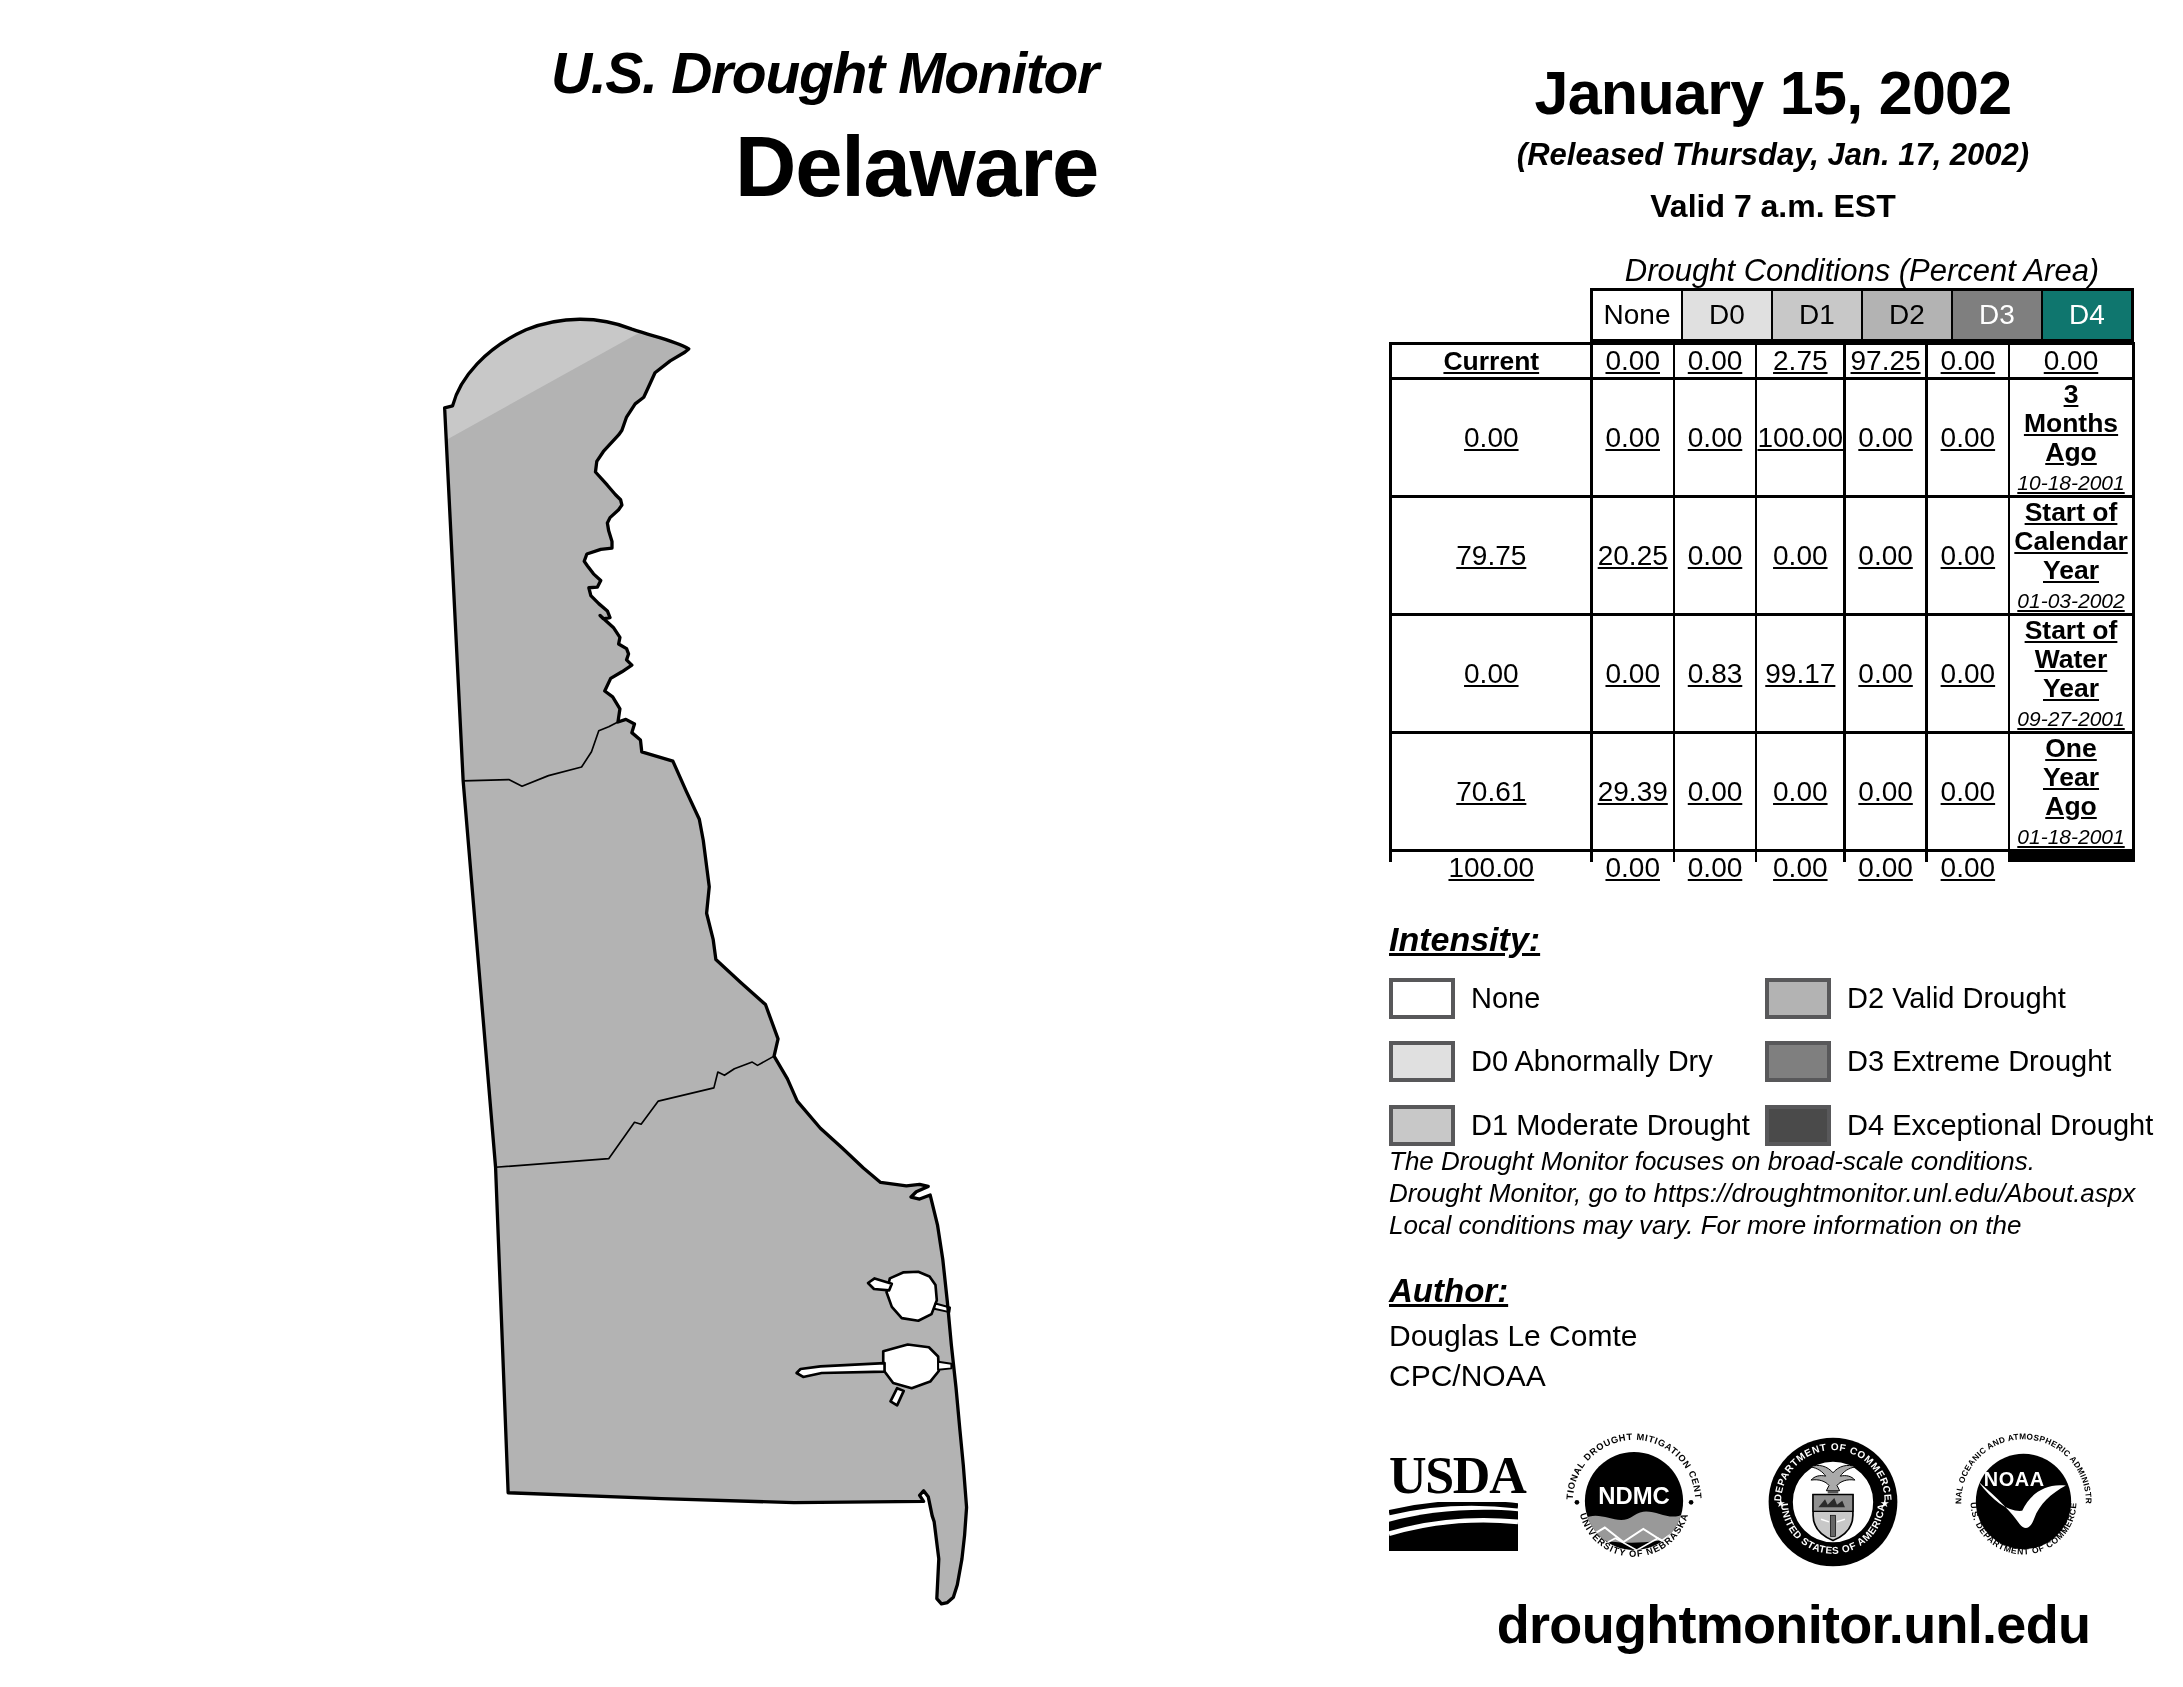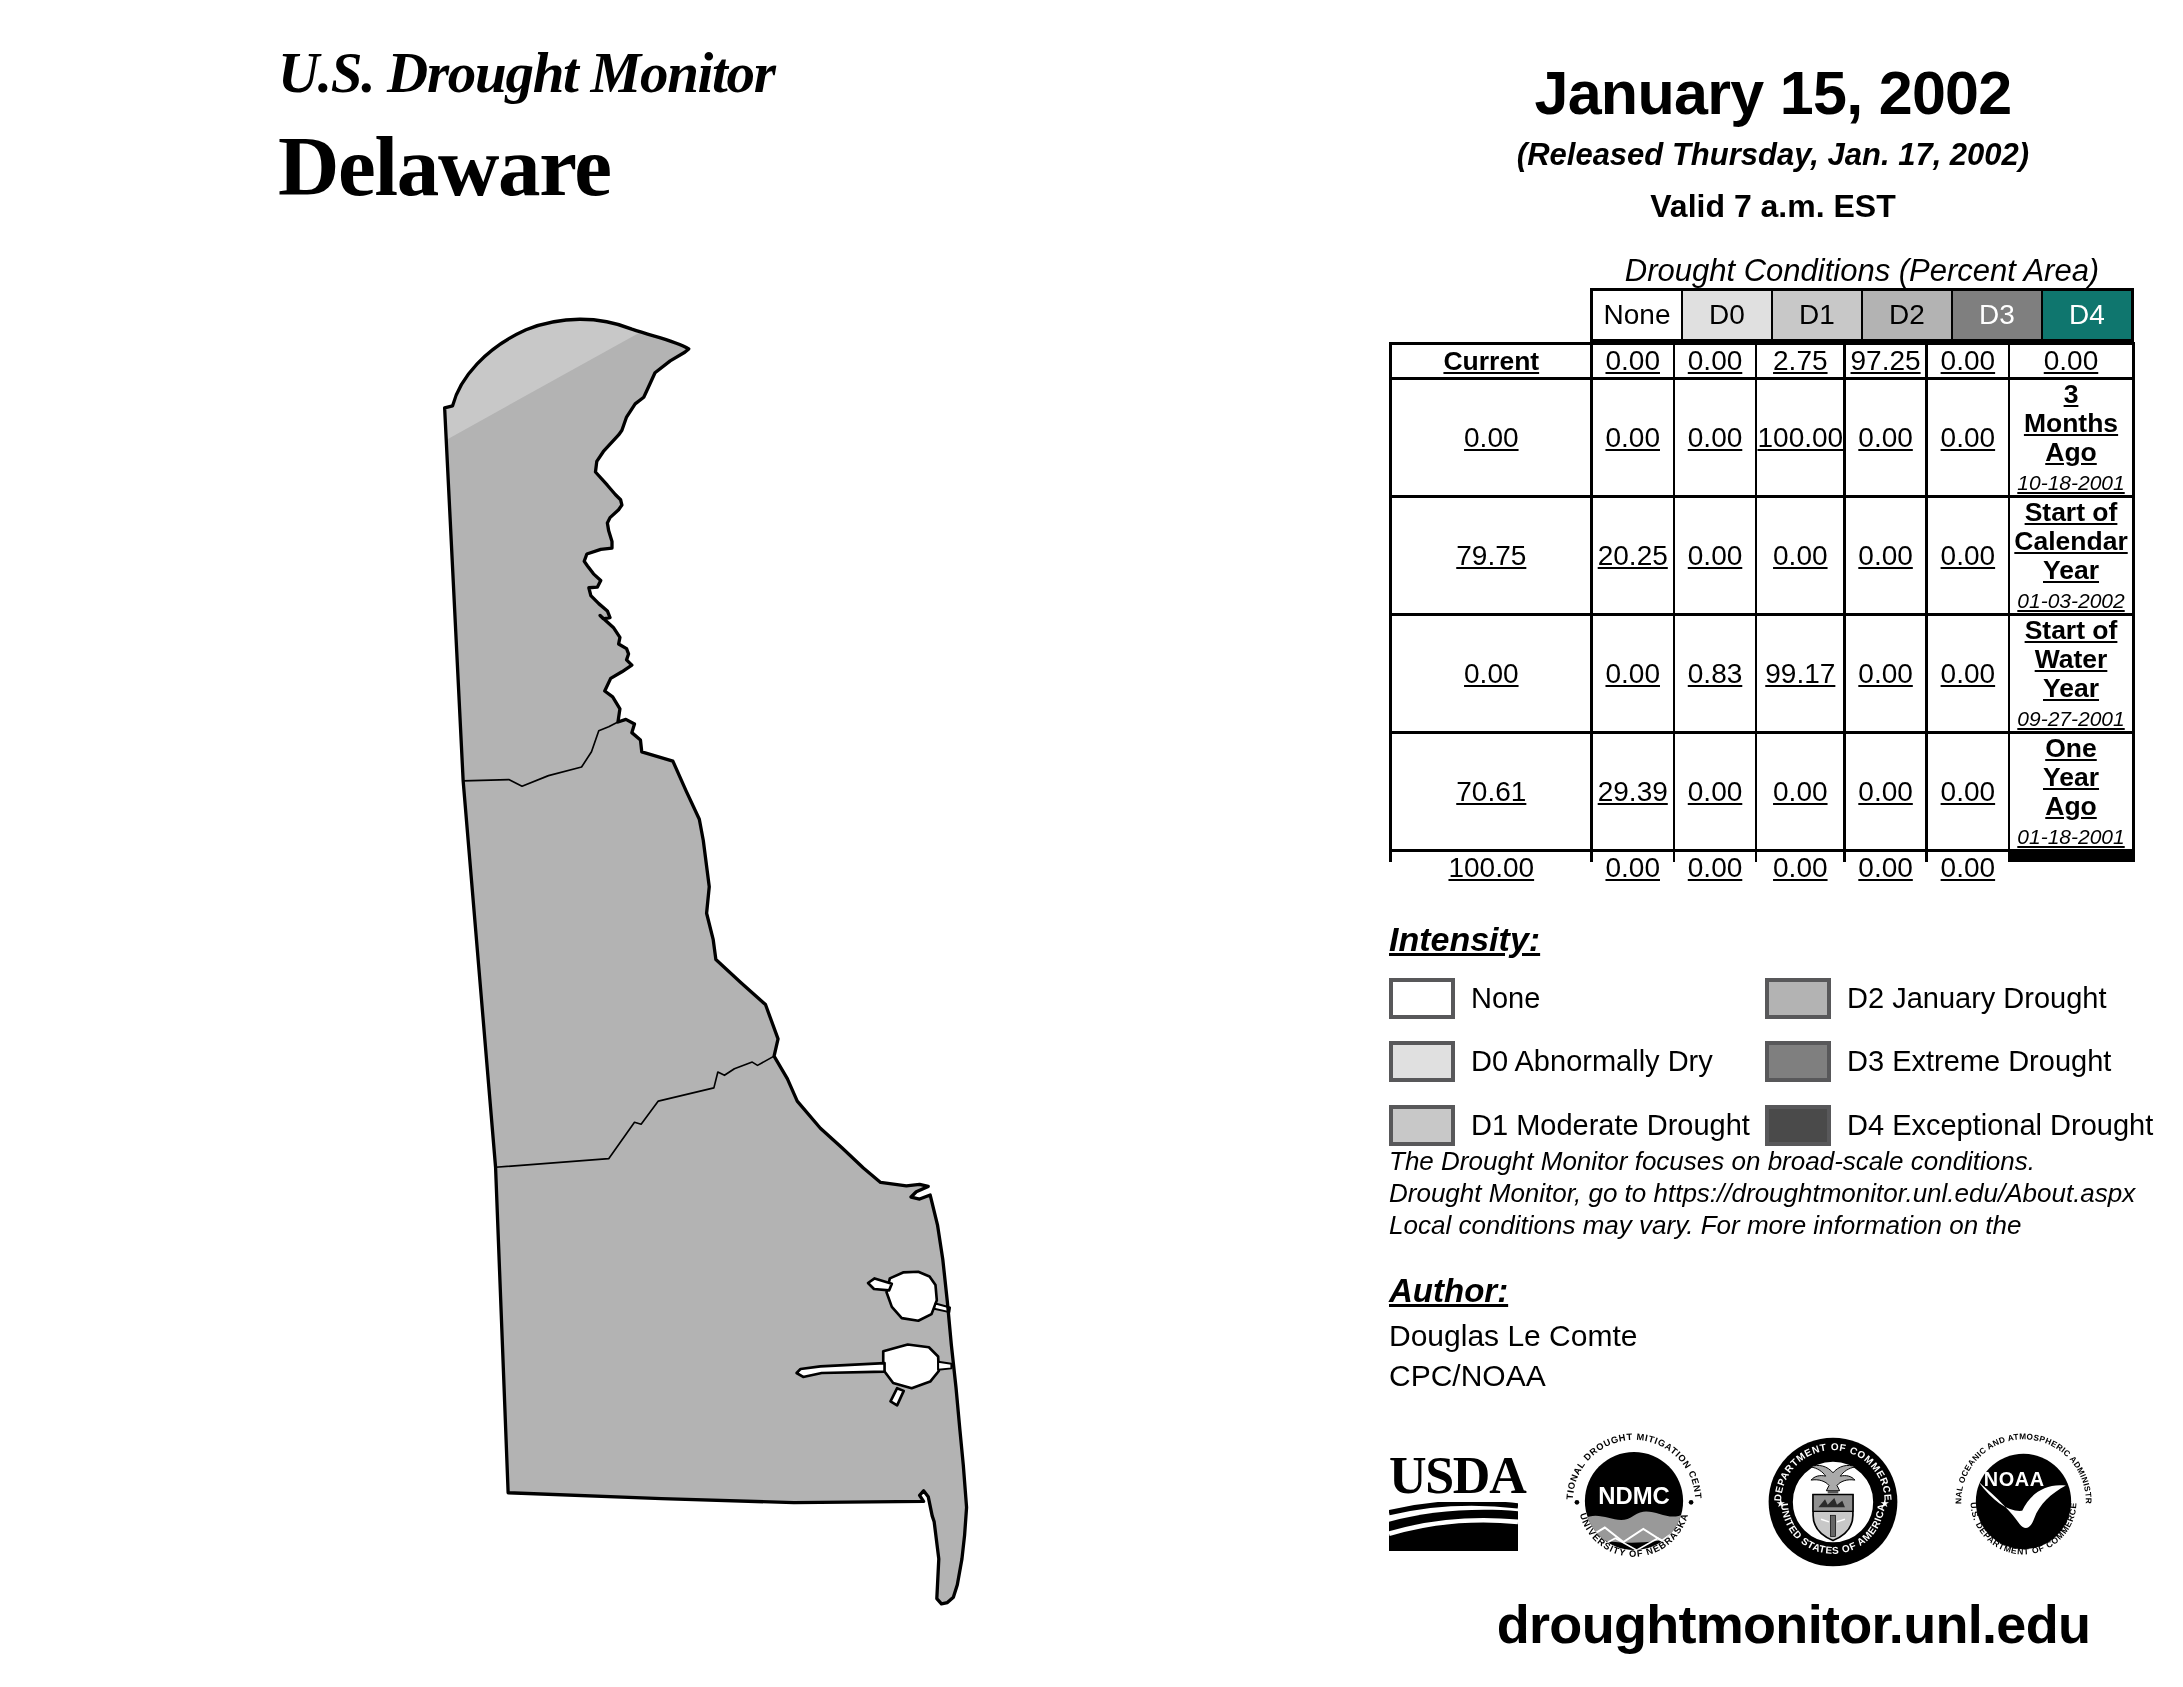--- a/index.html
+++ b/index.html
@@ -4,21 +4,21 @@
 <style>
   * { margin:0; padding:0; box-sizing:border-box; }
   html,body { background:#fff; }
   body {
     width:2183px; height:1687px; position:relative; overflow:hidden;
     font-family:"Liberation Sans", sans-serif; color:#000;
   }
   .abs { position:absolute; }
 
   
-  .title-block { left:278px; top:40px; width:820px; text-align:left;font-family:Liberation Serif, serif; }
+  .title-block { left:278px; top:40px; width:820px; text-align:right; }
   .main-title { font-size:57px; font-weight:bold; font-style:italic; letter-spacing:-1.3px; }
   .region-title { font-size:85px; font-weight:bold; letter-spacing:-1.3px; margin-top:12px; }
 
   
   .date-block { left:1429px; top:58px; width:688px; text-align:center; }
   .date-line { font-size:61px; font-weight:bold; letter-spacing:-0.7px; }
   .released-line { font-size:31px; font-weight:bold; font-style:italic; margin-top:9.3px; }
   .valid-line { font-size:32px; font-weight:bold; margin-top:14.6px;text-align:center; }
 
   
@@ -295,21 +295,21 @@
 <div class="abs legend-item" style="left:1389px; top:1041px;">
   <div class="swatch" style="background-color: rgb(224, 224, 224);"></div>
   <div class="legend-label">D0 Abnormally Dry</div>
 </div>
 <div class="abs legend-item" style="left:1389px; top:1105px;">
   <div class="swatch" style="background-color: rgb(200, 200, 200);"></div>
   <div class="legend-label">D1 Moderate Drought</div>
 </div>
 <div class="abs legend-item" style="left:1765px; top:978px;">
   <div class="swatch" style="background-color: rgb(179, 179, 179);"></div>
-  <div class="legend-label">D2 January Drought</div>
+  <div class="legend-label">D2 Valid Drought</div>
 </div>
 <div class="abs legend-item" style="left:1765px; top:1041px;">
   <div class="swatch" style="background-color: rgb(127, 127, 127);"></div>
   <div class="legend-label">D3 Extreme Drought</div>
 </div>
 <div class="abs legend-item" style="left:1765px; top:1105px;">
   <div class="swatch" style="background-color: rgb(74, 74, 74);"></div>
   <div class="legend-label">D4 Exceptional Drought</div>
 </div>
 

